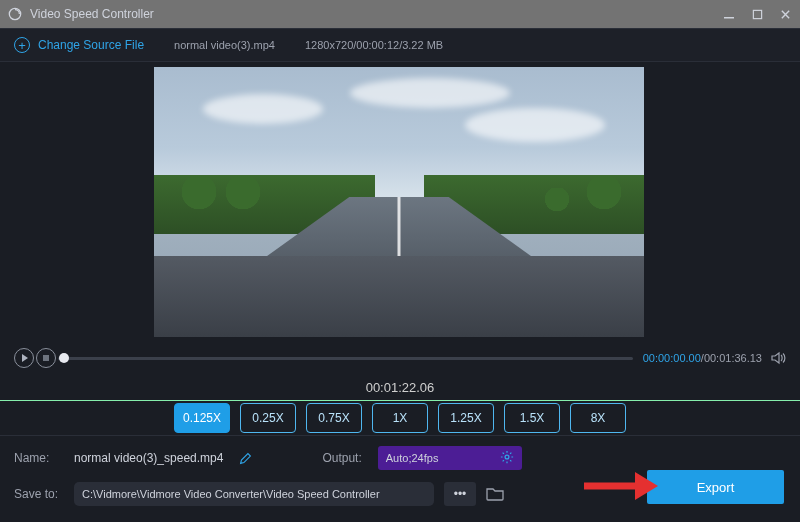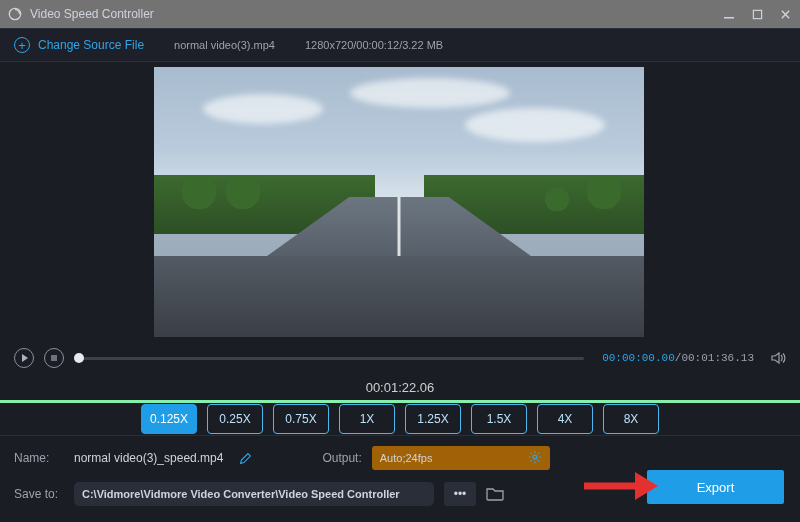--- a/index.html
+++ b/index.html
@@ -56,21 +56,21 @@
   .tree { position:absolute; bottom:45%; width:40px; height:40px; background: radial-gradient(circle at 50% 40%, #3a6b2d 55%, transparent 56%);}
   .tree.t1{left:5%;} .tree.t2{left:14%;} .tree.t3{right:4%;} .tree.t4{right:15%;width:28px;height:28px;}
   .dash { position:absolute; bottom:0; left:0; right:0; height:30%; background:linear-gradient(#545a63,#3a3f47);}
   .lane { position:absolute; left:50%; bottom:30%; width:3px; height:22%; background:rgba(255,255,255,.8); transform:translateX(-50%);}
   .cloud { position:absolute; background:rgba(255,255,255,.6); border-radius:50%; filter:blur(3px);}
   .cloud.c1{top:10%;left:10%;width:120px;height:30px;}
   .cloud.c2{top:15%;right:8%;width:140px;height:34px;}
   .cloud.c3{top:4%;left:40%;width:160px;height:30px;}
 
   .transport {
-    height: 32px; display: flex; align-items: center; padding: 0 14px; gap: 10px; font-family: Liberation Mono, monospace;
+    height: 32px; display: flex; align-items: center; padding: 0 14px; gap: 2px;
   }
   .circ-btn {
     width: 20px; height: 20px; border: 1.5px solid #8a909c; border-radius: 50%;
     display:flex;align-items:center;justify-content:center;color:#aeb3bf;
   }
   .play-tri { width:0;height:0;border-left:6px solid #aeb3bf;border-top:4px solid transparent;border-bottom:4px solid transparent;margin-left:2px;}
   .stop-sq { width:6px;height:6px;background:#6d737e;}
   .progress-track {
     flex:1; height:3px; background:#3b404b; position:relative; border-radius:2px;
   }
@@ -80,49 +80,49 @@
   .time-label { font-size:11px; color:#9ca1ad; margin-left:8px;}
   .time-blue { color:#2fa4e7; }
   .vol-icon { width:16px; color:#9ca1ad; margin-left:6px; display:flex;align-items:center;}
 
   .center-time {
     color:#cfcfcf; font-size:13px; height:26px; display:flex; align-items:center; justify-content:center;
   }
 
   .speed-row {
     height: 36px; display:flex; align-items:center; justify-content:center; gap:10px;
-    border-top:3px solid #86efac; border-bottom:1px solid #2a2e38; padding: 12px 0 12px 0;
+    border-top:1px solid #86efac; border-bottom:1px solid #2a2e38; padding: 12px 0 12px 0;
     background:#1a1d24;
   }
   .speed-wrap{display:flex;gap:10px;}
   .speed-btn {
     height:30px; min-width:56px; padding:0 6px;
     border:1px solid #4fb7f0; border-radius:4px;
     color:#b9e2fa; background:transparent;
     display:flex;align-items:center;justify-content:center;
     font-size:12px; cursor:pointer;
   }
   .speed-btn.selected { background:#1f9ee7; color:#fff; border-color:#1f9ee7;}
 
   .form-area { padding: 10px 14px 0 14px; display:flex; flex-direction:column; gap:12px; }
   .row { display:flex; align-items:center; gap:10px; }
   .form-label { color:#9ca1ad; font-size:12px; width:50px; }
   .editable { color:#cfd3dc; font-size:12px; }
   .pencil { color:#2fa4e7; margin-left:6px; display:inline-flex;}
-  .output-label { color:#9ca1ad; margin-left:60px; margin-right:0;}
+  .output-label { color:#9ca1ad; margin-left:60px; margin-right:6px;}
   .output-field {
-    height:24px; width:178px; background:#a16207; border-radius:3px;
+    height:24px; width:144px; background:#4c1d95; border-radius:3px;
     display:flex; align-items:center; padding:0 8px; color:#cfd3dc; font-size:11px;
     justify-content:space-between;
   }
   .gear { color:#2fa4e7; }
   .path-field {
     height:24px; flex:1; max-width:360px; background:#2a2e38; border-radius:5px;
     display:flex; align-items:center; padding:0 8px; color:#cfd3dc; font-size:11px;
-    overflow:hidden; white-space:nowrap;font-weight:bold;
+    overflow:hidden; white-space:nowrap;
   }
   .dots-btn {
     height:24px; width:32px; background:#2a2e38; border-radius:3px;
     display:flex;align-items:center;justify-content:center;color:#cfd3dc;
   }
   .folder-btn { width:22px; color:#9ca1ad; display:flex; align-items:center;}
   .export-btn {
     position:absolute; right:16px; bottom:18px;
     width:137px; height:34px; background:#1f9ee7; color:#fff;
     border:none; border-radius:2px; font-size:13px; cursor:pointer;
@@ -213,21 +213,20 @@
 <div class="center-time">00:01:22.06</div>
 
 <div class="speed-row">
   <div class="speed-wrap" id="speed-wrap">
       <div class="speed-btn selected">0.125X</div>
       <div class="speed-btn">0.25X</div>
       <div class="speed-btn">0.75X</div>
       <div class="speed-btn">1X</div>
       <div class="speed-btn">1.25X</div>
       <div class="speed-btn">1.5X</div>
-      <div class="speed-btn">4X</div>
       <div class="speed-btn">8X</div>
     </div>
 </div>
 
 <div class="form-area">
   <div class="row">
     <span class="form-label">Name:</span>
     <span class="editable">normal video(3)_speed.mp4</span>
     <span class="pencil">
       <svg width="13" height="13" viewBox="0 0 16 16">

